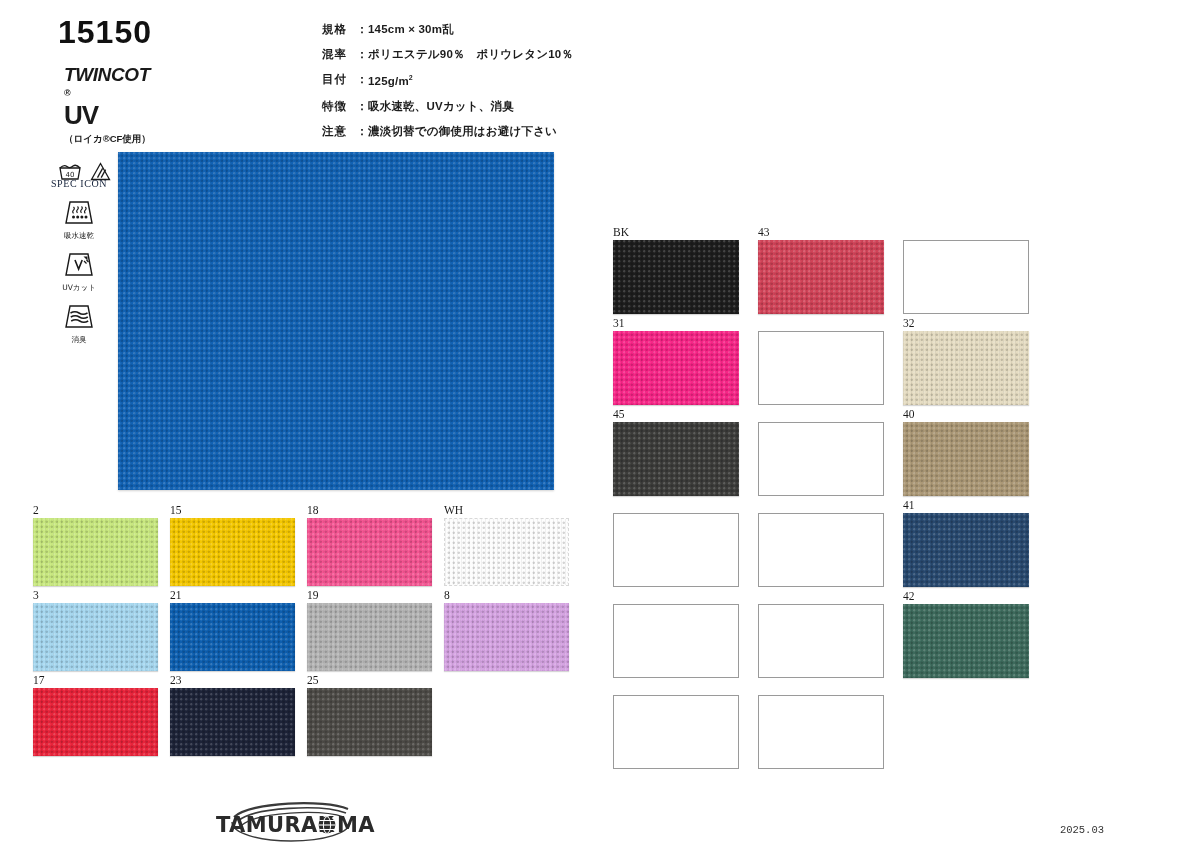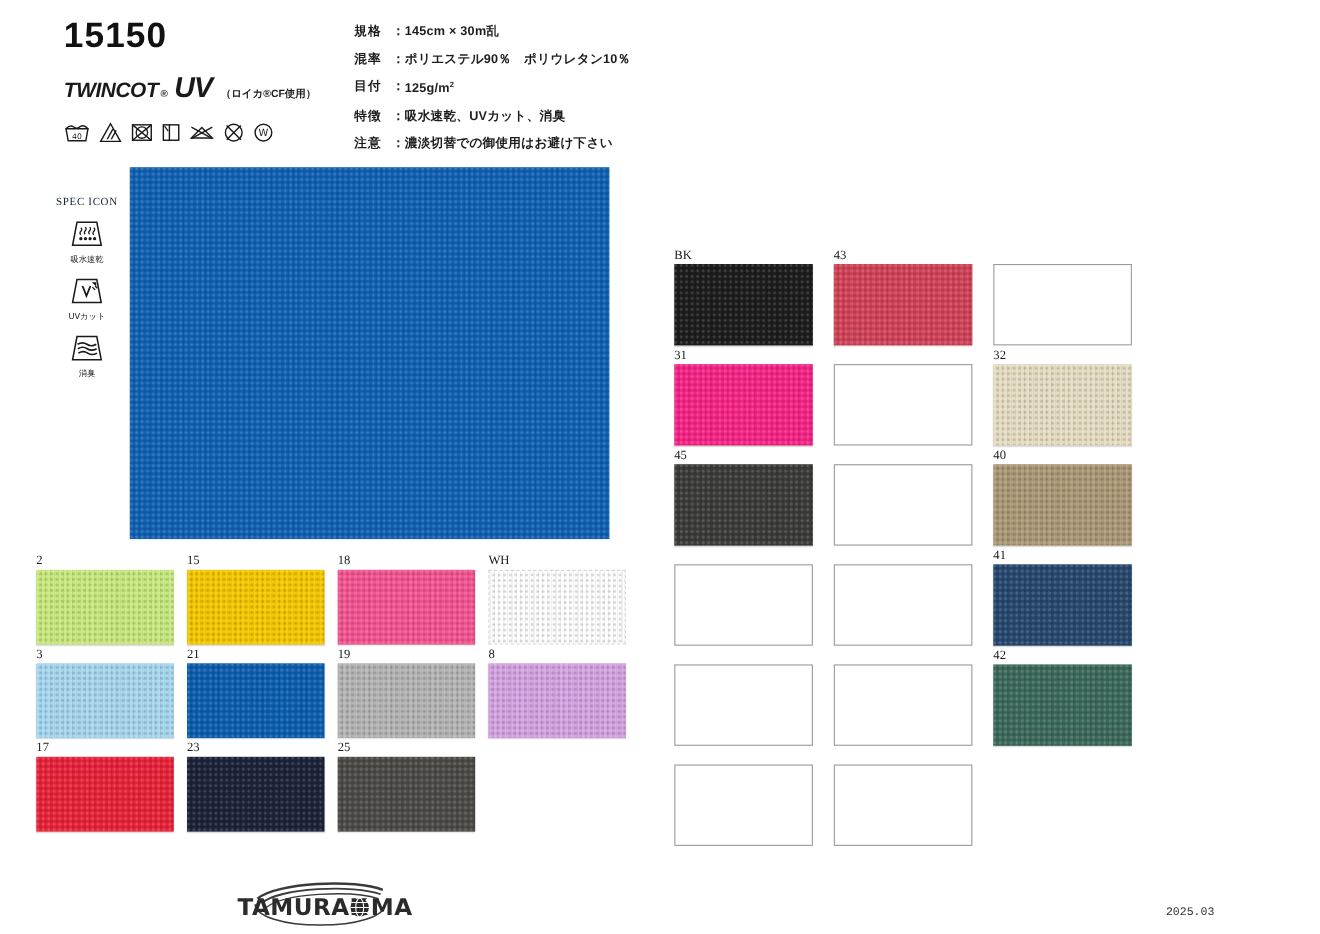--- a/index.html
+++ b/index.html
@@ -13,28 +13,28 @@
   }
   .page{position:relative;width:1200px;height:849px;}
 
   
   .hdr-left{position:absolute;left:58px;top:16px;width:250px;}
   .prod-code{
     font-size:32px;font-weight:700;letter-spacing:1px;
     line-height:1;color:#111;margin:0 0 16px 0;
     font-family:"Liberation Sans",sans-serif;
   }
-  .brand-line{display:flex;align-items:baseline;gap:2px;margin-bottom:16px;}
+  .brand-line{display:flex;align-items:baseline;gap:2px;margin-bottom:16px;flex-direction:column;}
   .brand-main{
     font-size:19px;font-weight:700;font-style:italic;letter-spacing:-0.4px;
     color:#1a1a1a;
   }
   .brand-reg{font-size:9px;vertical-align:super;font-weight:700;}
   .brand-uv{
-    font-size:26px;font-weight:700;font-style:italic;
+    font-size:26px;font-weight:700;
     letter-spacing:-1px;color:#1a1a1a;margin-left:4px;
   }
   .brand-note{font-size:9.5px;font-weight:700;margin-left:6px;color:#1a1a1a;}
 
   .care-row{display:flex;gap:8px;align-items:center;margin-top:6px;}
   .care-row svg{display:block;}
 
   .hdr-specs{position:absolute;left:322px;top:24px;width:300px;}
   .spec-row{display:flex;font-size:11.5px;line-height:1;margin-bottom:13.5px;
     font-family:Liberation Sans, sans-serif;font-weight:700;color:#1c1c1c;}

